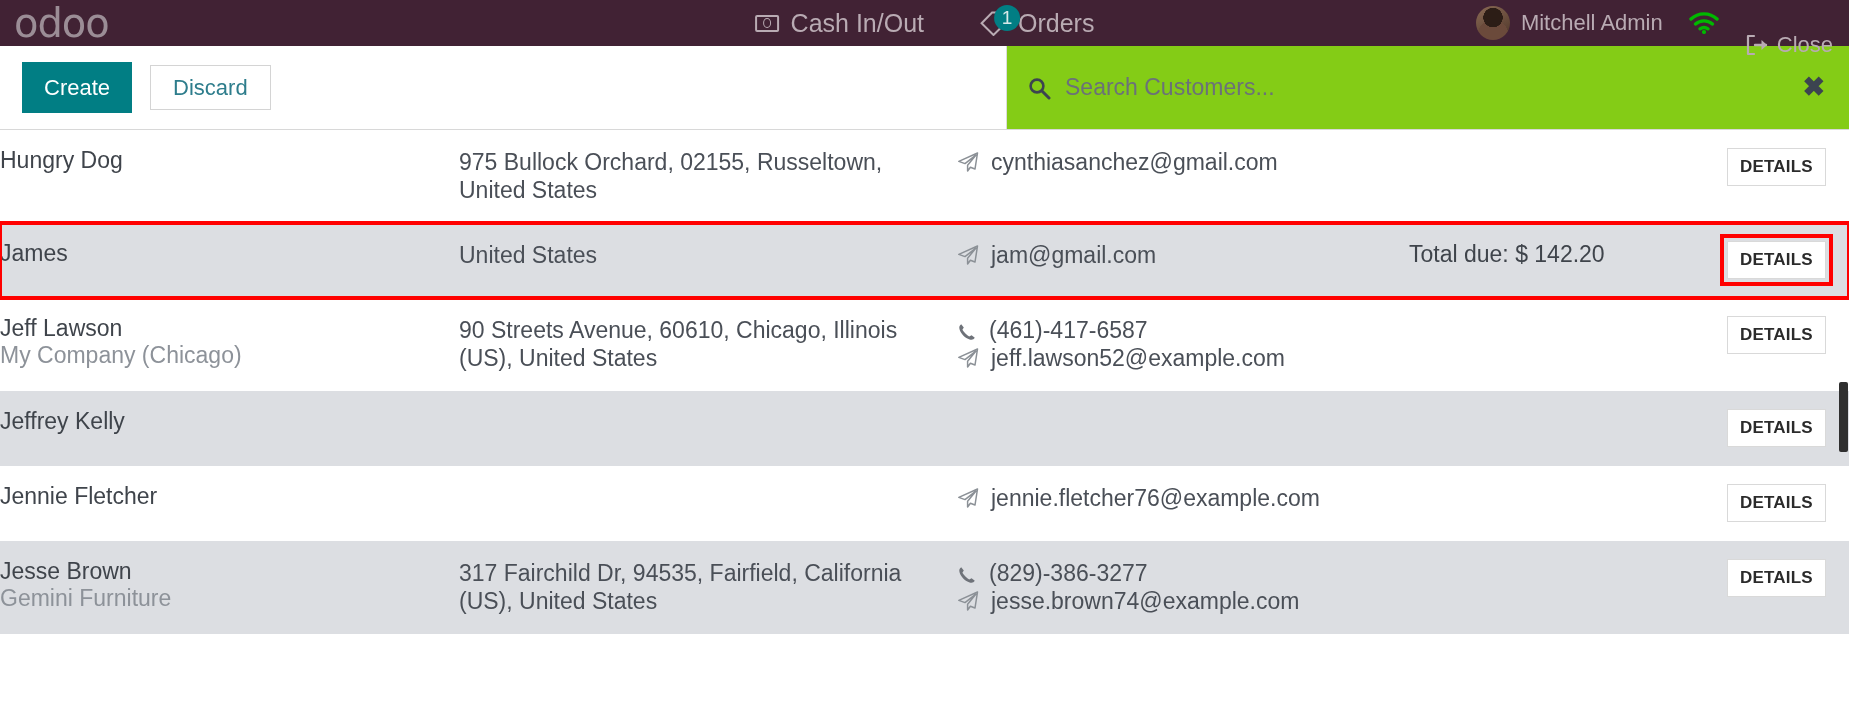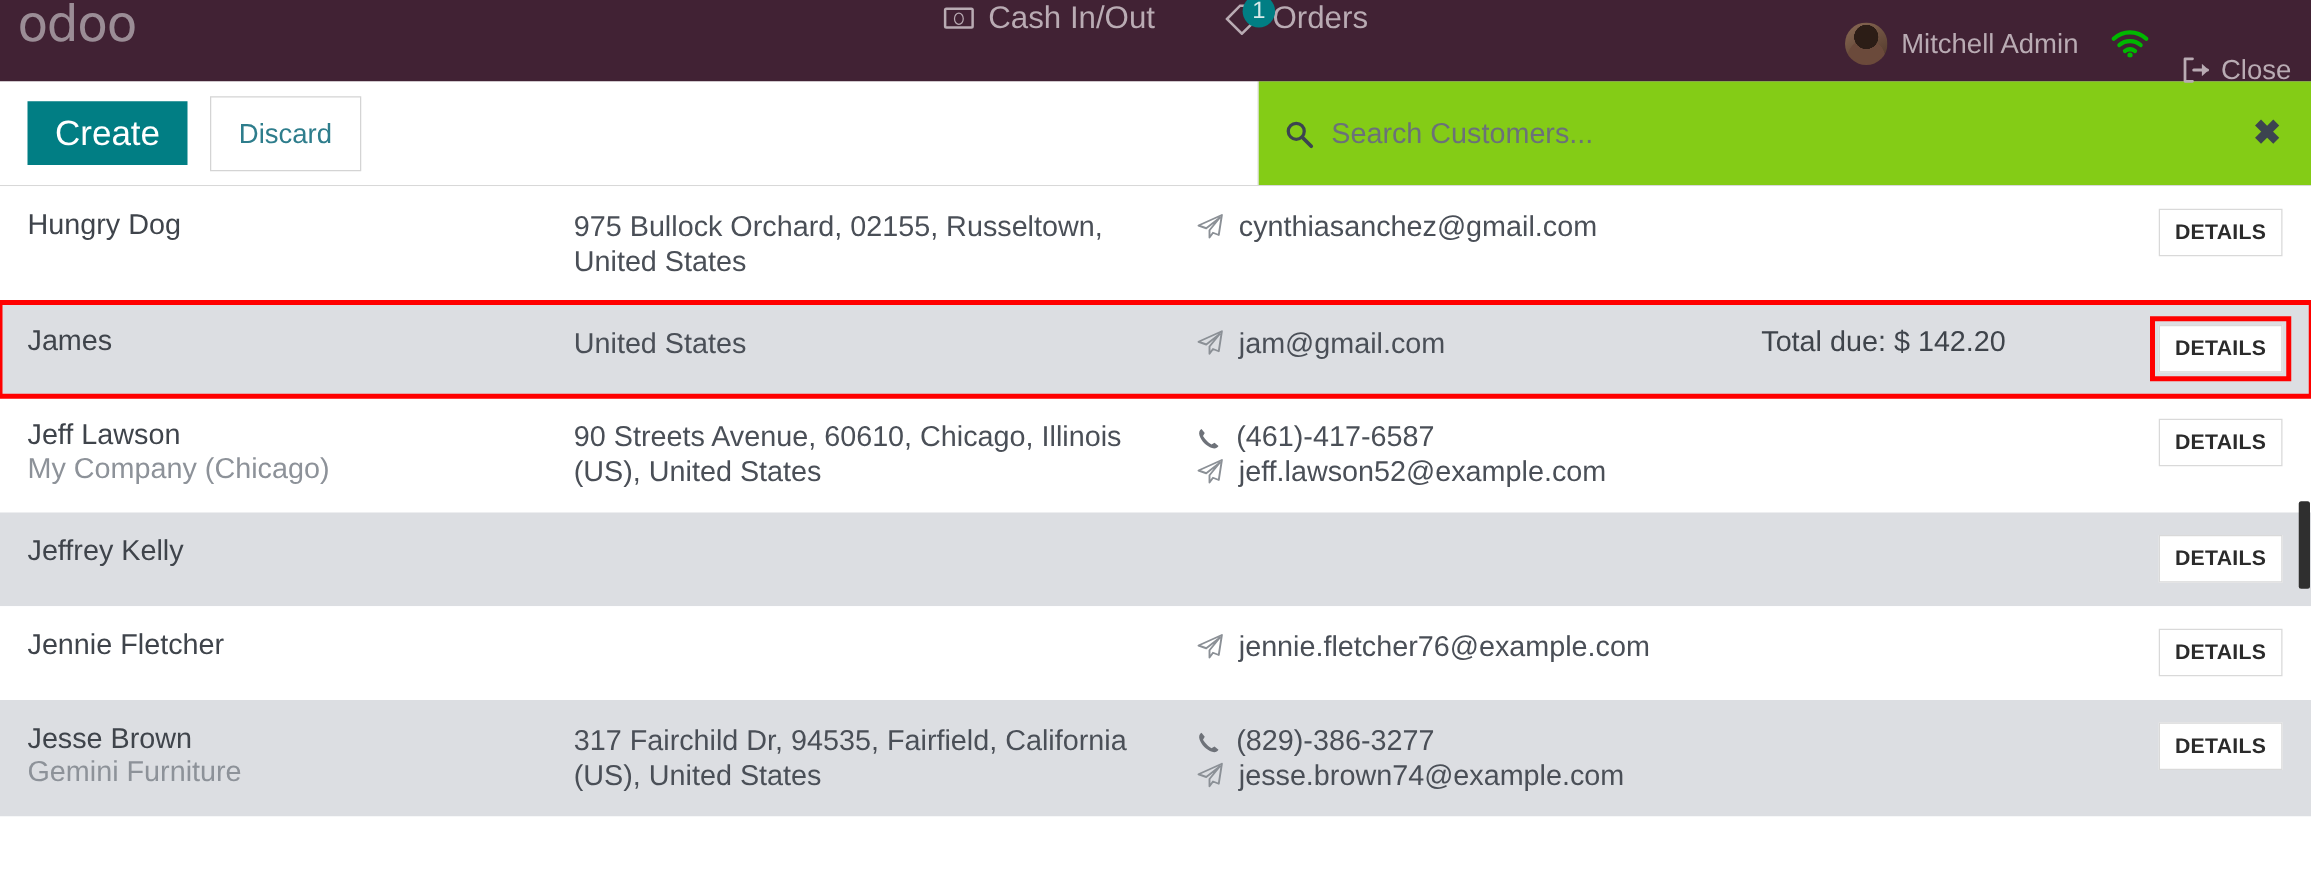--- a/index.html
+++ b/index.html
@@ -6,24 +6,24 @@
   html, body {
     width: 1849px; height: 715px;
     overflow: hidden;
     background: #ffffff;
     font-family: "Liberation Sans", sans-serif;
   }
 
   
   .navbar {
     position: relative;
-    height: 65px;
+    height: 46px;
     background: #412234;
     display: flex;
-    align-items: flex-start;
+    align-items: center;
     color: #b9a8b2;
   }
   .brand {
     margin-left: 14px;
     font-size: 40px;
     line-height: 40px;
     letter-spacing: -1px;
     color: #9b8d96;
     font-weight: 400;
     font-family: "DejaVu Sans", sans-serif;
@@ -125,33 +125,33 @@
     align-items: center;
     gap: 18px;
     padding-left: 22px;
     background: #ffffff;
     border-right: 1px solid #dcdcdc;
   }
   .btn-create {
     background: #017e84;
     color: #ffffff;
     border: none;
-    font-size: 28px;
+    font-size: 22px;
     padding: 0 22px;
     height: 51px;
     cursor: pointer;
     font-family: "Liberation Sans", sans-serif;
   }
   .btn-discard {
     background: #ffffff;
     color: #2e7d8c;
     border: 1px solid #d4d4d4;
     font-size: 22px;
     padding: 0 22px;
-    height: 60px;
+    height: 45px;
     cursor: pointer;
     font-family: "Liberation Sans", sans-serif;
   }
   .toolbar-right {
     flex: 1;
     background: #84cc16;
     display: flex;
     align-items: center;
     padding: 0 18px 0 20px;
   }
@@ -194,21 +194,21 @@
     padding: 18px 0 18px 0;
     font-size: 23px;
     color: #4a4f57;
     cursor: pointer;
     border-bottom: 1px solid transparent;
   }
   .row.odd  { background: #ffffff; }
   .row.even { background: #dcdee2; }
   .row.selected { outline: 4px solid #ff0000; outline-offset: -2px; position: relative; z-index: 3; }
 
-  .col-name    { flex: 0 0 459px; padding-left: 22px; }
+  .col-name    { flex: 0 0 459px; }
   .col-address { flex: 0 0 490px; }
   .col-contact { flex: 0 0 460px; padding-left: 8px; }
   .col-due     { flex: 1; padding-right: 24px; white-space: nowrap; }
   .col-action  { flex: 0 0 122px; display: flex; justify-content: flex-start; }
 
   .name-main { color: #3f444b; line-height: 1.08; }
   .name-sub  { color: #8d9299; line-height: 1.22; }
   .address   { color: #4a4f57; line-height: 1.22; }
   .contact-line {
     display: flex;

